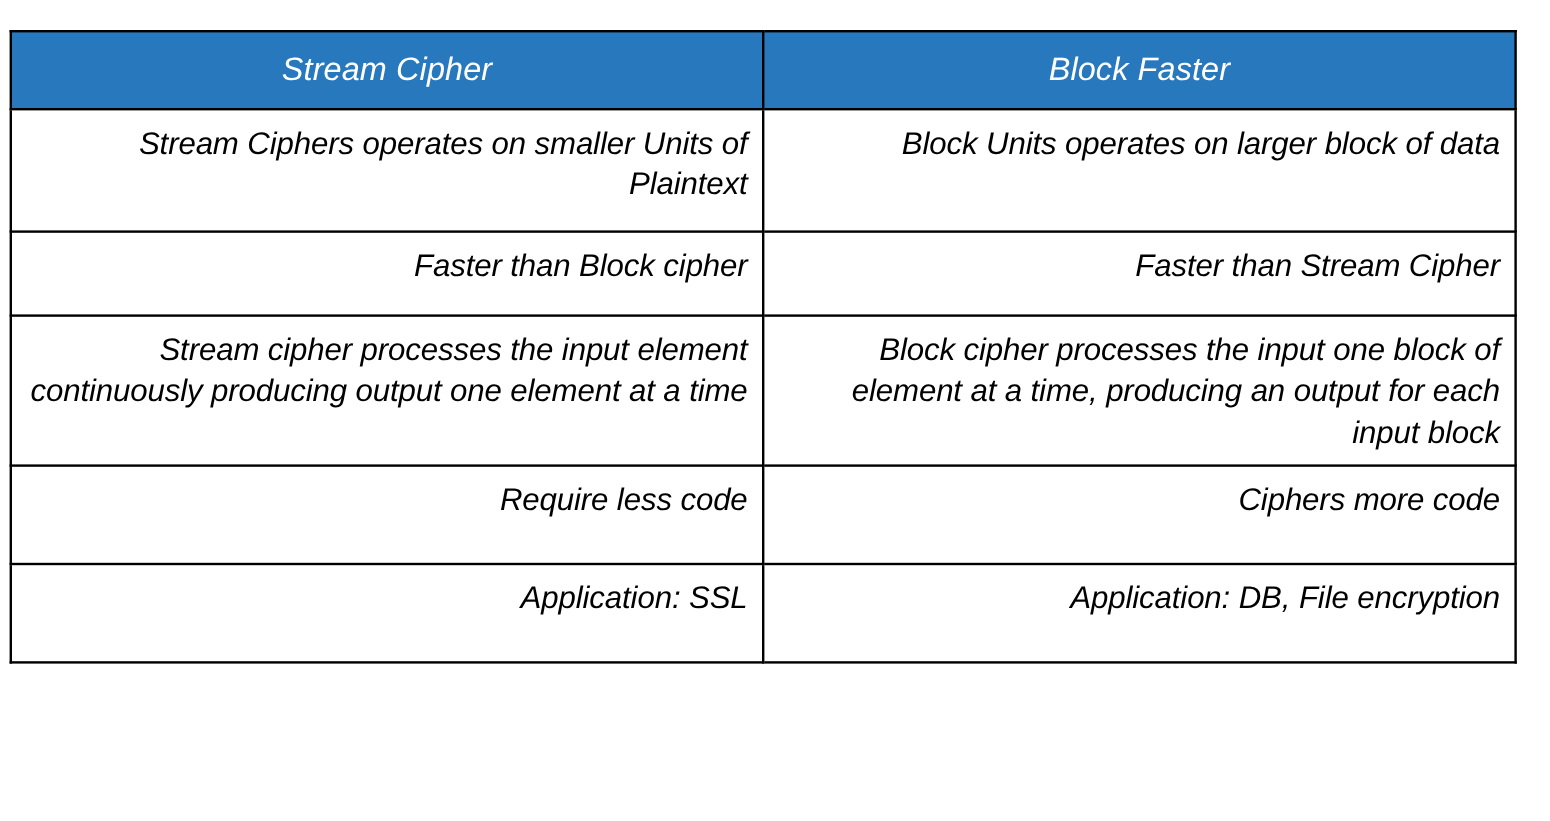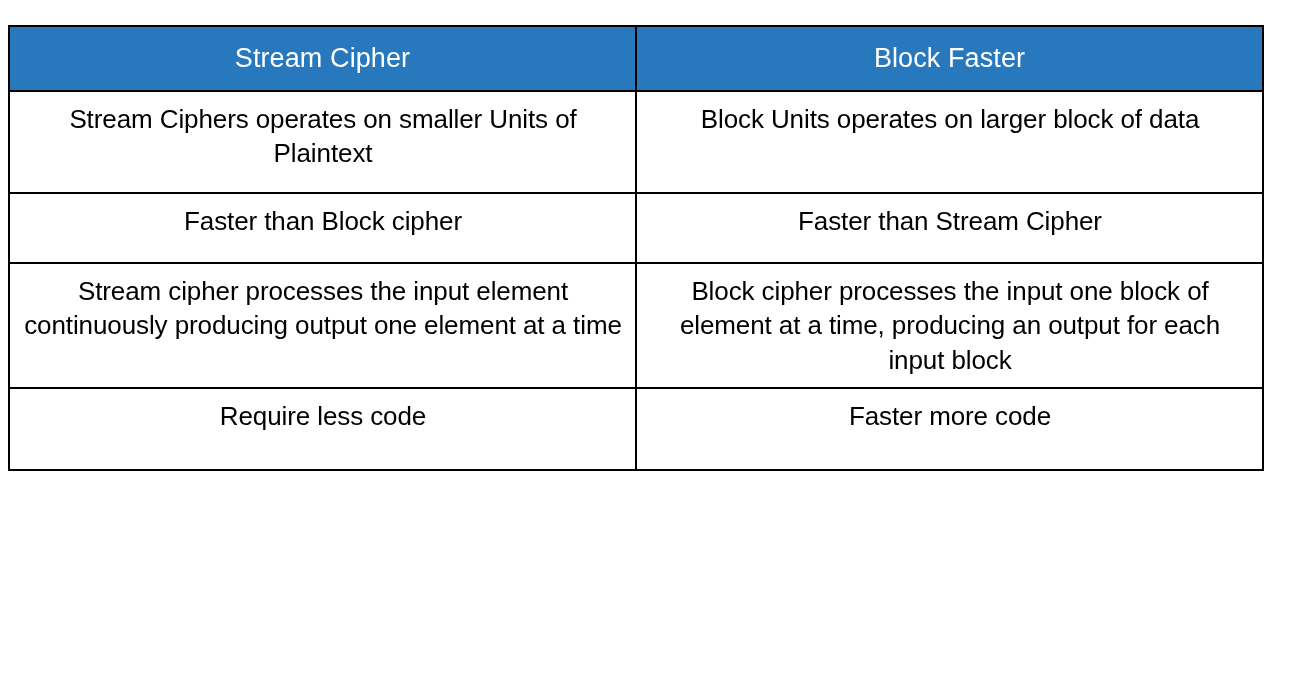--- a/index.html
+++ b/index.html
@@ -13,20 +13,21 @@
     height: 684px;
     font-family: "Liberation Sans", sans-serif;
     overflow: hidden;
   }
 
   .page {
     position: relative;
     width: 1292px;
     height: 684px;
     background: #ffffff;
+    font-style: italic;
   }
 
   .comparison-table {
     position: absolute;
     left: 8px;
     top: 25px;
     width: 1254px;
     border-collapse: collapse;
     table-layout: fixed;
     background: #ffffff;
@@ -54,21 +55,21 @@
     vertical-align: middle;
     letter-spacing: 0.1px;
   }
 
   .comparison-table tbody td {
     color: #000000;
     font-size: 26px;
     font-weight: normal;
     line-height: 1.32;
     padding: 10px 12px 10px 13px;
-    text-align: center;
+    text-align: right;
     letter-spacing: -0.1px;
   }
 
   
   tr.row-h1 td { height: 102px; }
   tr.row-h2 td { height: 70px; margin-top: 41px; }
   tr.row-h3 td { height: 108px; }
   tr.row-h4 td { height: 82px; }
 
   .cell-text {
@@ -120,23 +121,31 @@
         <td>
           <span class="cell-text">Block cipher processes the input one block of element at a time, producing an output for each input block</span>
         </td>
       </tr>
 
       <tr class="row-h4">
         <td>
           <span class="cell-text">Require less code</span>
         </td>
         <td>
-          <span class="cell-text">Faster more code</span>
+          <span class="cell-text">Ciphers more code</span>
         </td>
       </tr>
 
 
 
+      <tr class="row-h4">
+        <td>
+          <span class="cell-text">Application: SSL</span>
+        </td>
+        <td>
+          <span class="cell-text">Application: DB, File encryption</span>
+        </td>
+      </tr>
 
     </tbody>
   </table>
 
 </div>
 
 </body></html>

